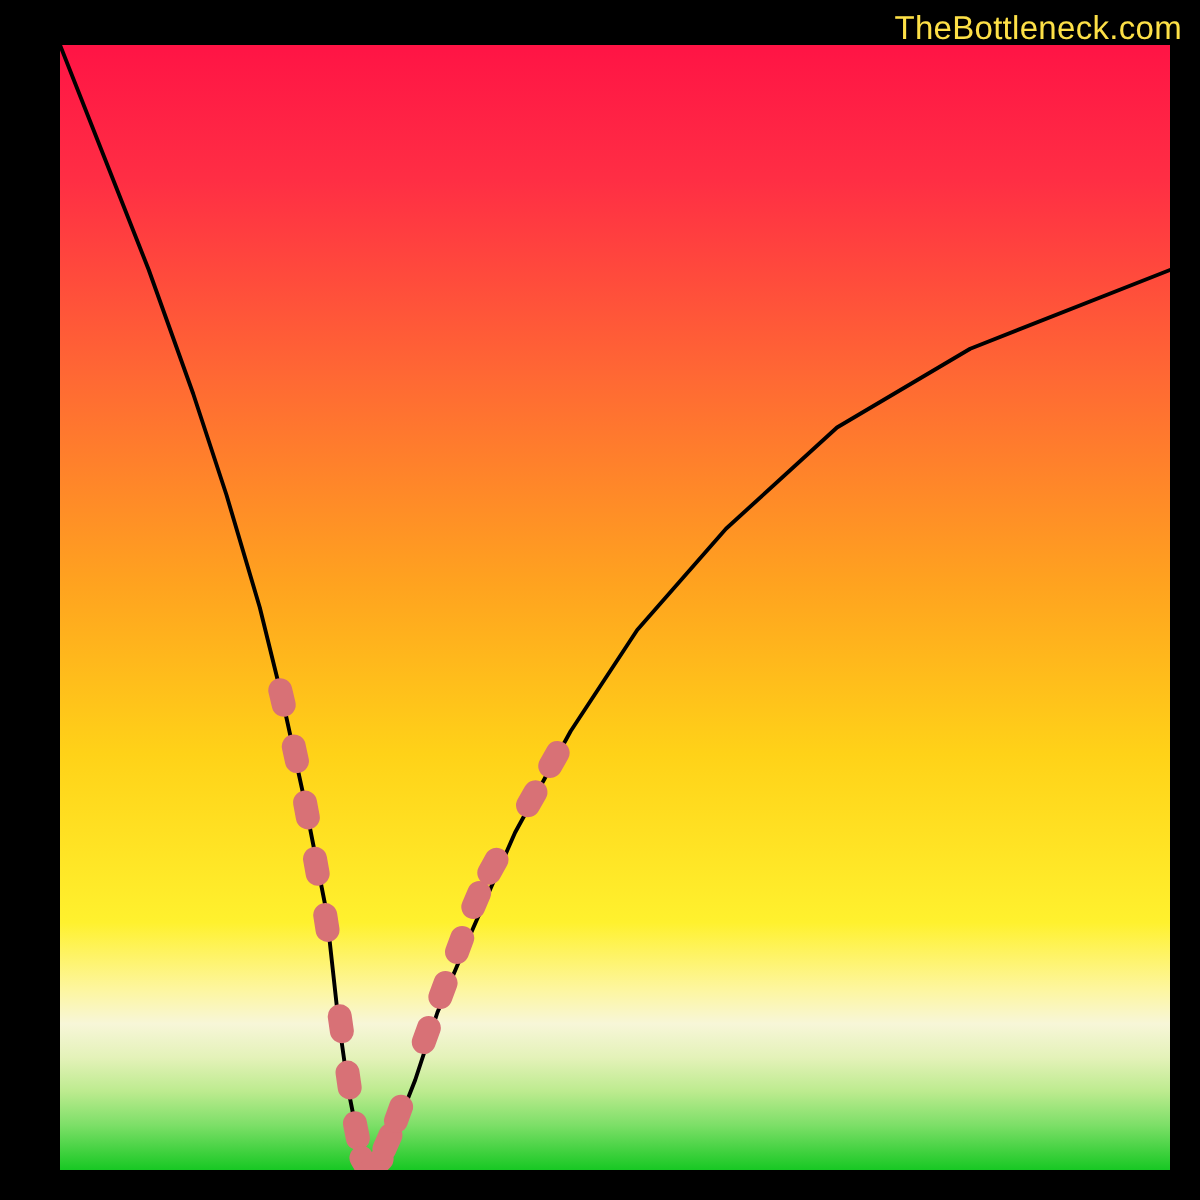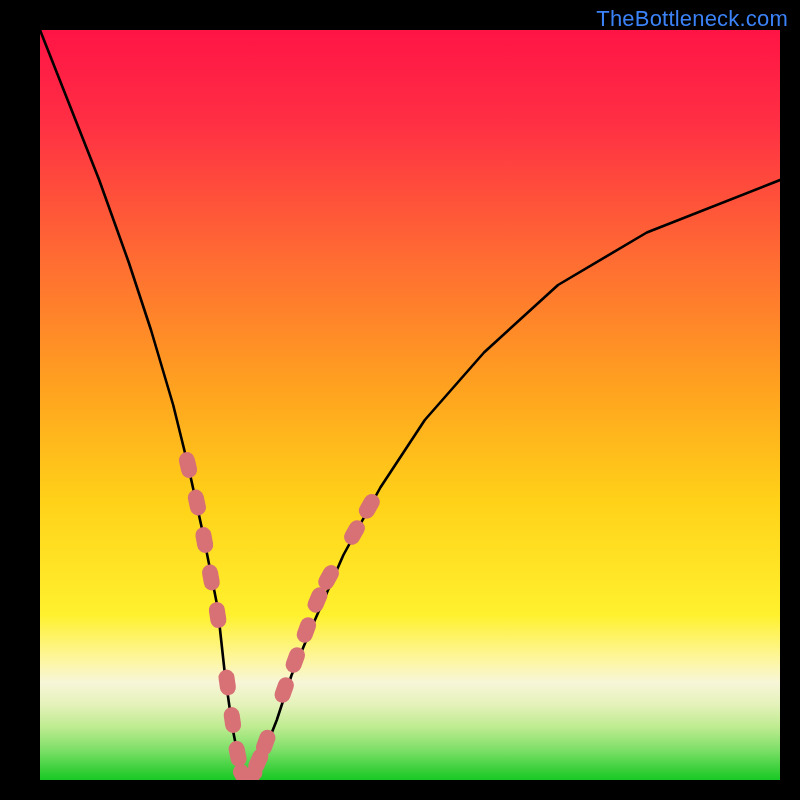--- a/index.html
+++ b/index.html
@@ -31,21 +31,21 @@
     position: absolute;
     left: 0;
     top: 0;
     width: 100%;
     height: 100%;
   }
   .watermark {
     position: absolute;
     top: 6px;
     right: 12px;
-    color: #3b82f6;
+    color: #fde047;
     font-size: 22px;
     letter-spacing: 0.2px;
     font-weight: 400;
     user-select: none;
     margin-left: 22px;
   }
   svg.curve {
     position: absolute;
     left: 0;
     top: 0;

